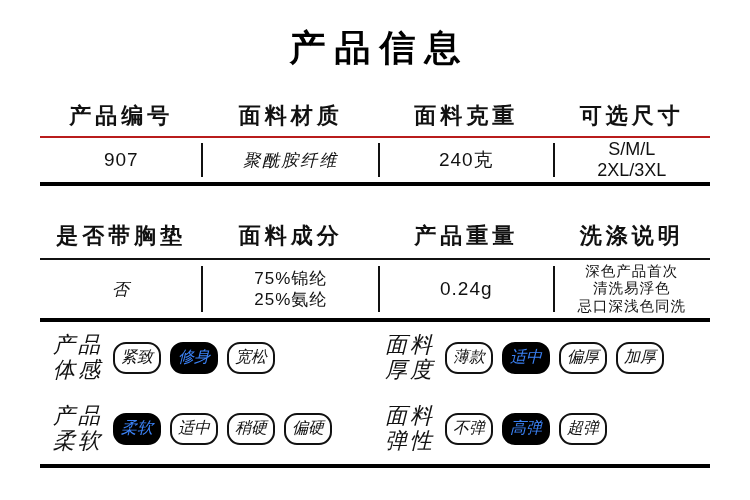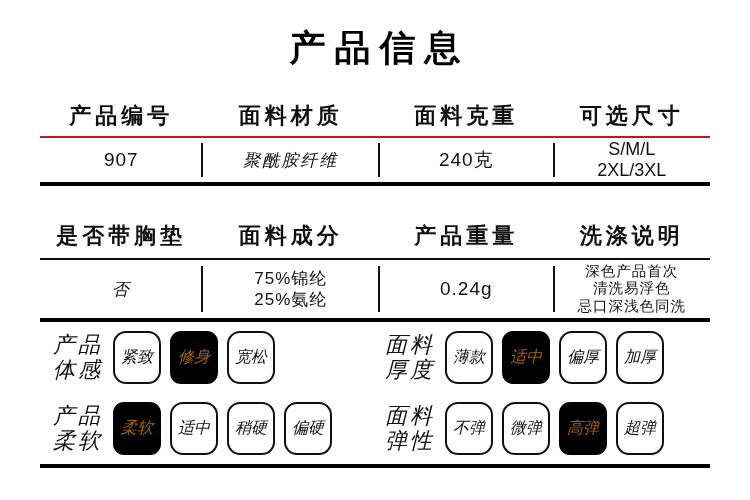--- a/index.html
+++ b/index.html
@@ -57,27 +57,27 @@
   .attr-group { display: flex; align-items: center; }
   .attr-group.left { width: 345px; padding-left: 13px; }
   .attr-group.right { flex: 1; }
   .attr-label {
     font-size: 22px; line-height: 1.1; letter-spacing: 3px;
     margin-right: 10px; white-space: nowrap;
   }
   .attr-label span { display: block; }
   .badges { display: flex; gap: 9px; }
   .badge {
-    width: 48px; height: 53px;
+    width: 48px; height: 32px;
     border: 2px solid #111; border-radius: 13px;
     display: flex; align-items: center; justify-content: center;
     font-size: 16px; background: #ffffff; color: #111111;
     white-space: nowrap;
   }
-  .badge.selected { background: #000000; color: #a16207; border-color: #000000; border-radius: 11px; }
+  .badge.selected { background: #000000; color: #3b82f6; border-color: #000000; }
 </style>
 </head>
 <body>
 
 <div class="page">
 
   <div class="title-wrap">
     <div class="page-title">产品信息</div>
   </div>
 
@@ -155,21 +155,20 @@
             <span class="badge">偏硬</span>
           </div>
         </div>
         <div class="attr-group right">
           <div class="attr-label">
             <span>面料</span>
             <span>弹性</span>
           </div>
           <div class="badges">
             <span class="badge">不弹</span>
-            <span class="badge">微弹</span>
             <span class="badge selected">高弹</span>
             <span class="badge">超弹</span>
           </div>
         </div>
       </div>
 
     </div>
   </div>
 </div>
 

